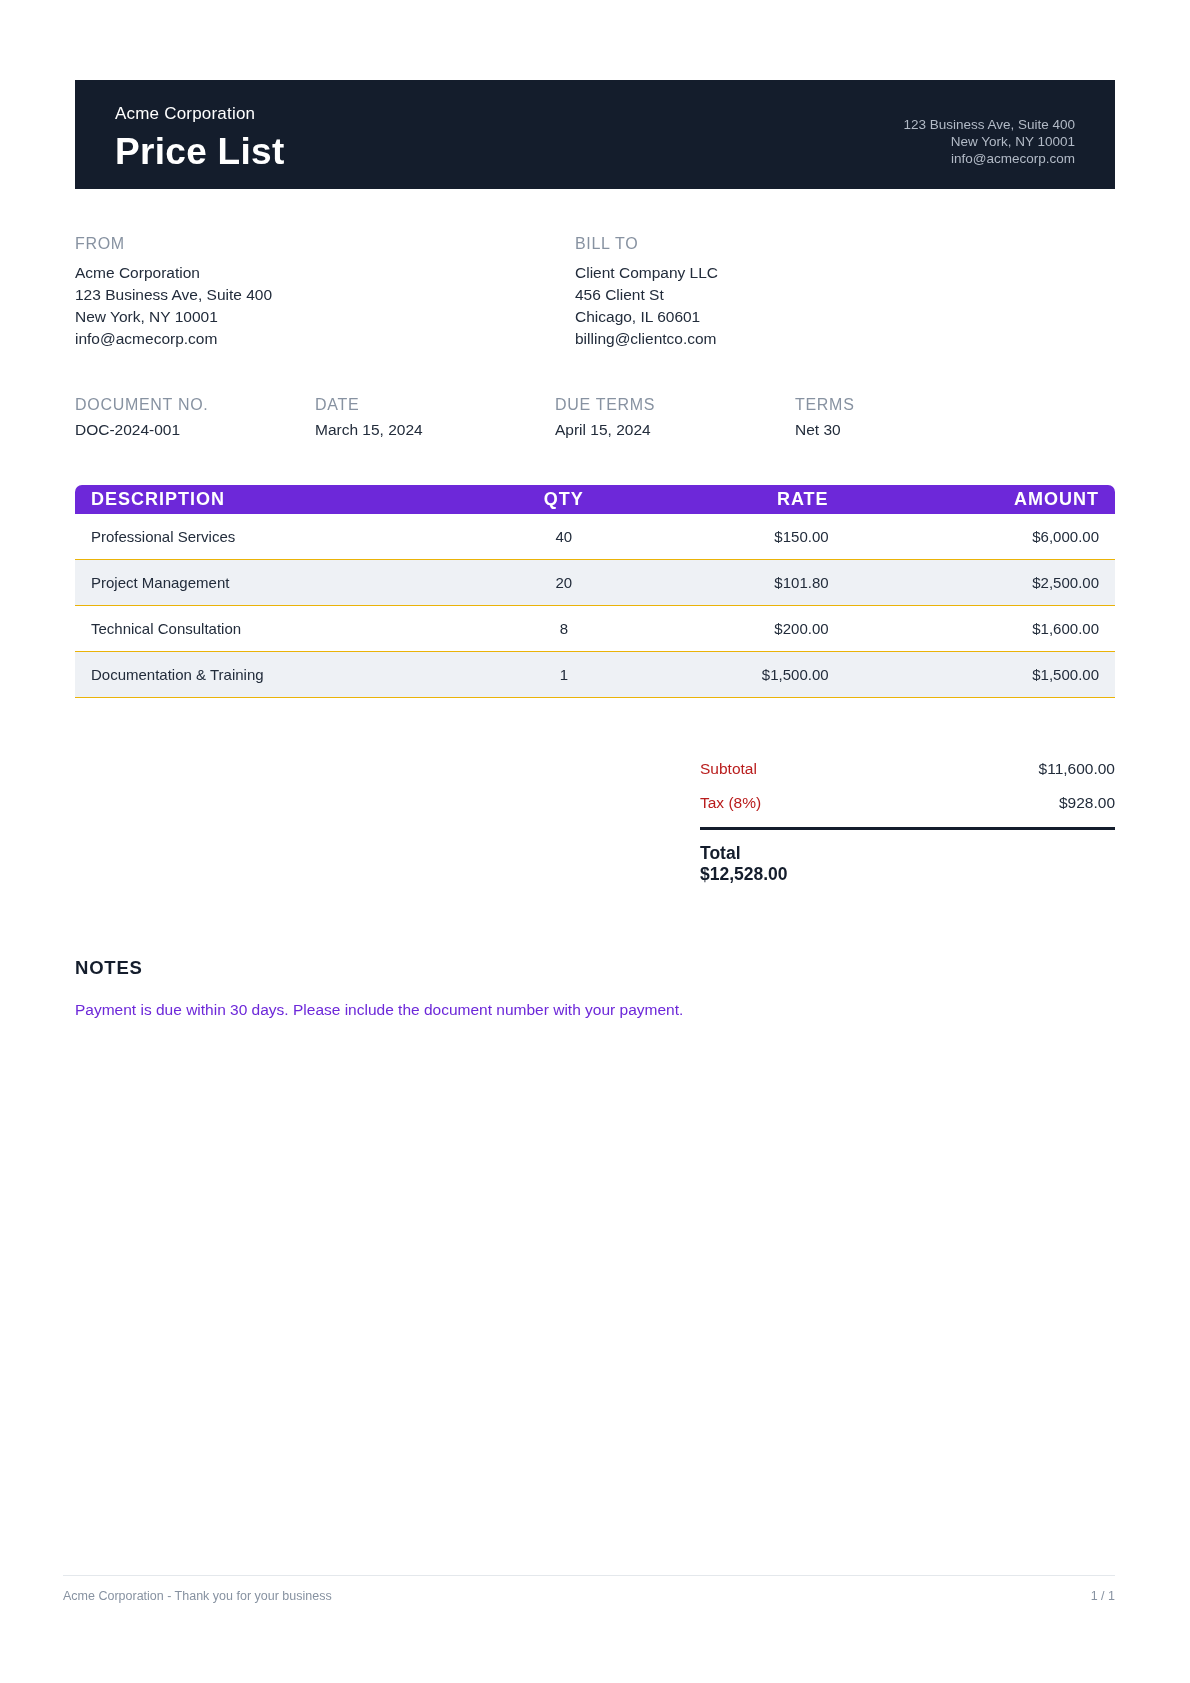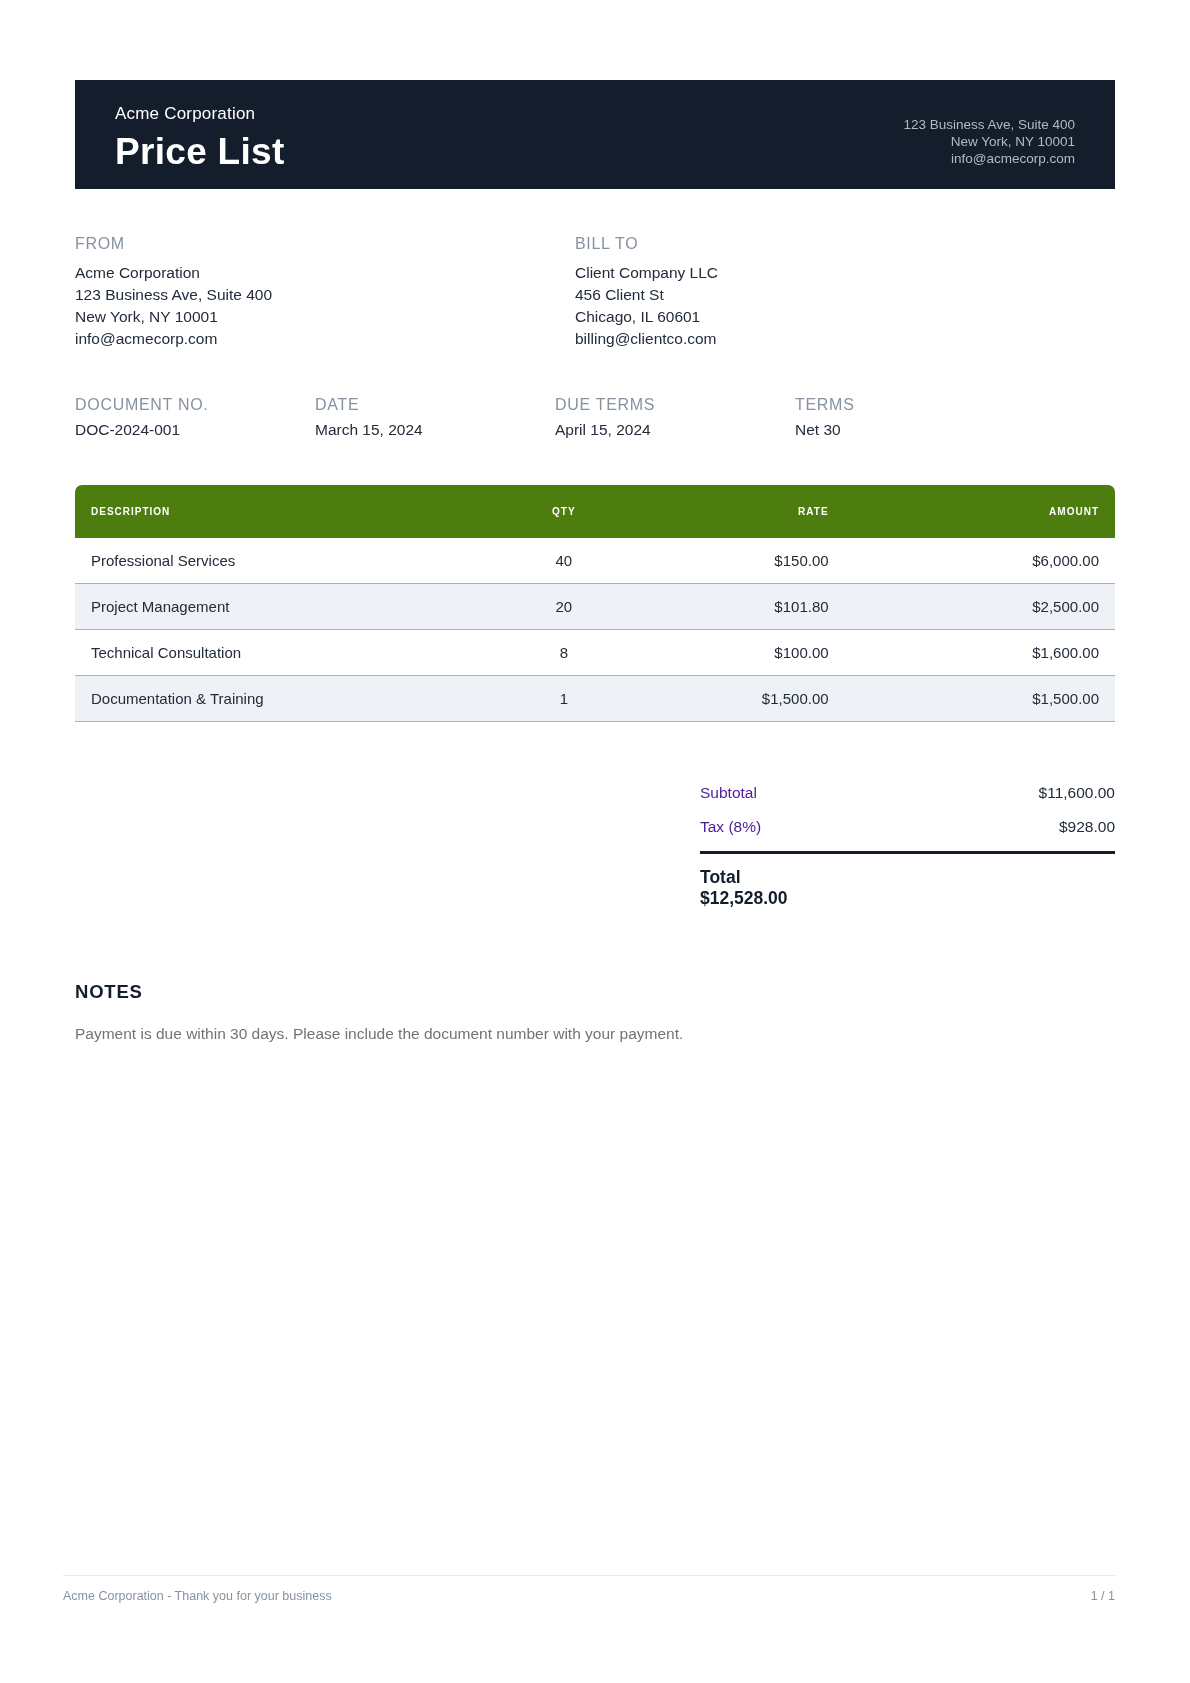--- a/index.html
+++ b/index.html
@@ -57,26 +57,26 @@
   }
   .meta-value { font-size: 15.5px; color: #222c3b; margin-top: -2px; }
 
   
   table.items {
     width: 100%;
     border-collapse: collapse;
     margin-top: 46px;
   }
   table.items thead th {
-    background: #4d7c0f;
+    background: #6d28d9;
     color: #ffffff;
-    font-size: 10px;
+    font-size: 18px;
     font-weight: 700;
     letter-spacing: 1px;
-    padding: 21px 16px;
+    padding: 4px 16px;
   }
   table.items thead th:first-child { border-top-left-radius: 7px; text-align: left; }
   table.items thead th:last-child { border-top-right-radius: 7px; }
   .col-desc { width: 40%; text-align: left; }
   .col-qty { width: 14%; }
   .col-rate { width: 20%; text-align: right; }
   .col-amount { width: 26%; text-align: right; }
   table.items tbody td {
     font-size: 15px;
     color: #222c3b;
@@ -92,21 +92,21 @@
     width: 415px;
     margin-left: auto;
     margin-top: 54px;
   }
   .totals-row {
     display: flex;
     justify-content: space-between;
     padding: 8px 0;
     font-size: 15.5px;
   }
-  .totals-row .t-label { color: #4c1d95; }
+  .totals-row .t-label { color: #b91c1c; }
   .totals-row .t-value { color: #222c3b; }
   .totals-total {
     display: flex;
     justify-content: space-between;
     border-top: 3px solid #141d2c;
     margin-top: 7px;
     padding-top: 13px;
     font-size: 17.5px;
     font-weight: 700;
     color: #141d2c;
@@ -114,21 +114,21 @@
   }
 
   
   .notes { margin-top: 72px; }
   .notes-heading {
     font-size: 18.5px;
     font-weight: 700;
     letter-spacing: .8px;
     color: #141d2c;
   }
-  .notes-body { margin-top: 20px; font-size: 15.5px; color: #737373; line-height: 22px; }
+  .notes-body { margin-top: 20px; font-size: 15.5px; color: #6d28d9; line-height: 22px; }
 
   
   .footer {
     position: absolute;
     top: 1575px;
     left: 63px;
     right: 75px;
     border-top: 1px solid #e4e8ec;
     padding-top: 13px;
     display: flex;
@@ -210,21 +210,21 @@
     <tr>
       <td class="cell-desc">Project Management</td>
       <td class="cell-qty">20</td>
       <td class="cell-rate">$101.80</td>
       <td class="cell-amount">$2,500.00</td>
     </tr>
 
     <tr>
       <td class="cell-desc">Technical Consultation</td>
       <td class="cell-qty">8</td>
-      <td class="cell-rate">$100.00</td>
+      <td class="cell-rate">$200.00</td>
       <td class="cell-amount">$1,600.00</td>
     </tr>
 
     <tr>
       <td class="cell-desc">Documentation &amp; Training</td>
       <td class="cell-qty">1</td>
       <td class="cell-rate">$1,500.00</td>
       <td class="cell-amount">$1,500.00</td>
     </tr>
   </tbody>

